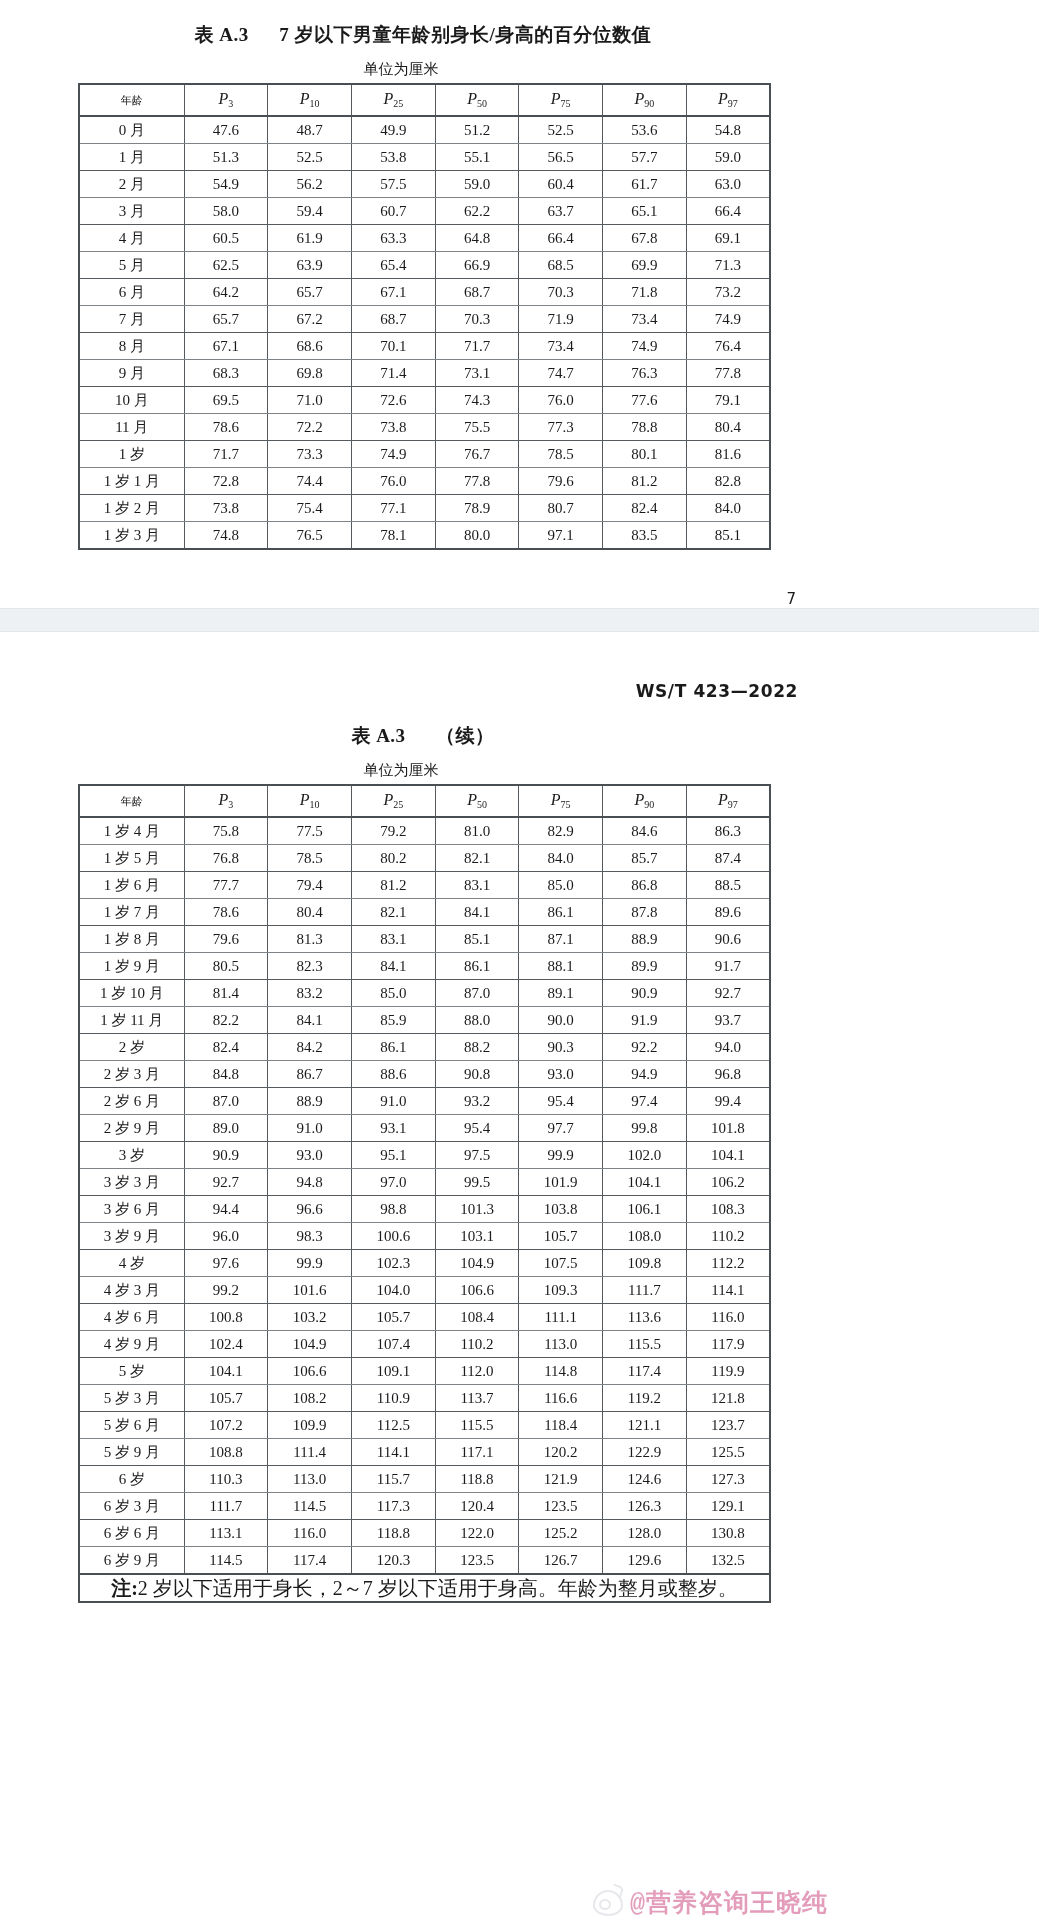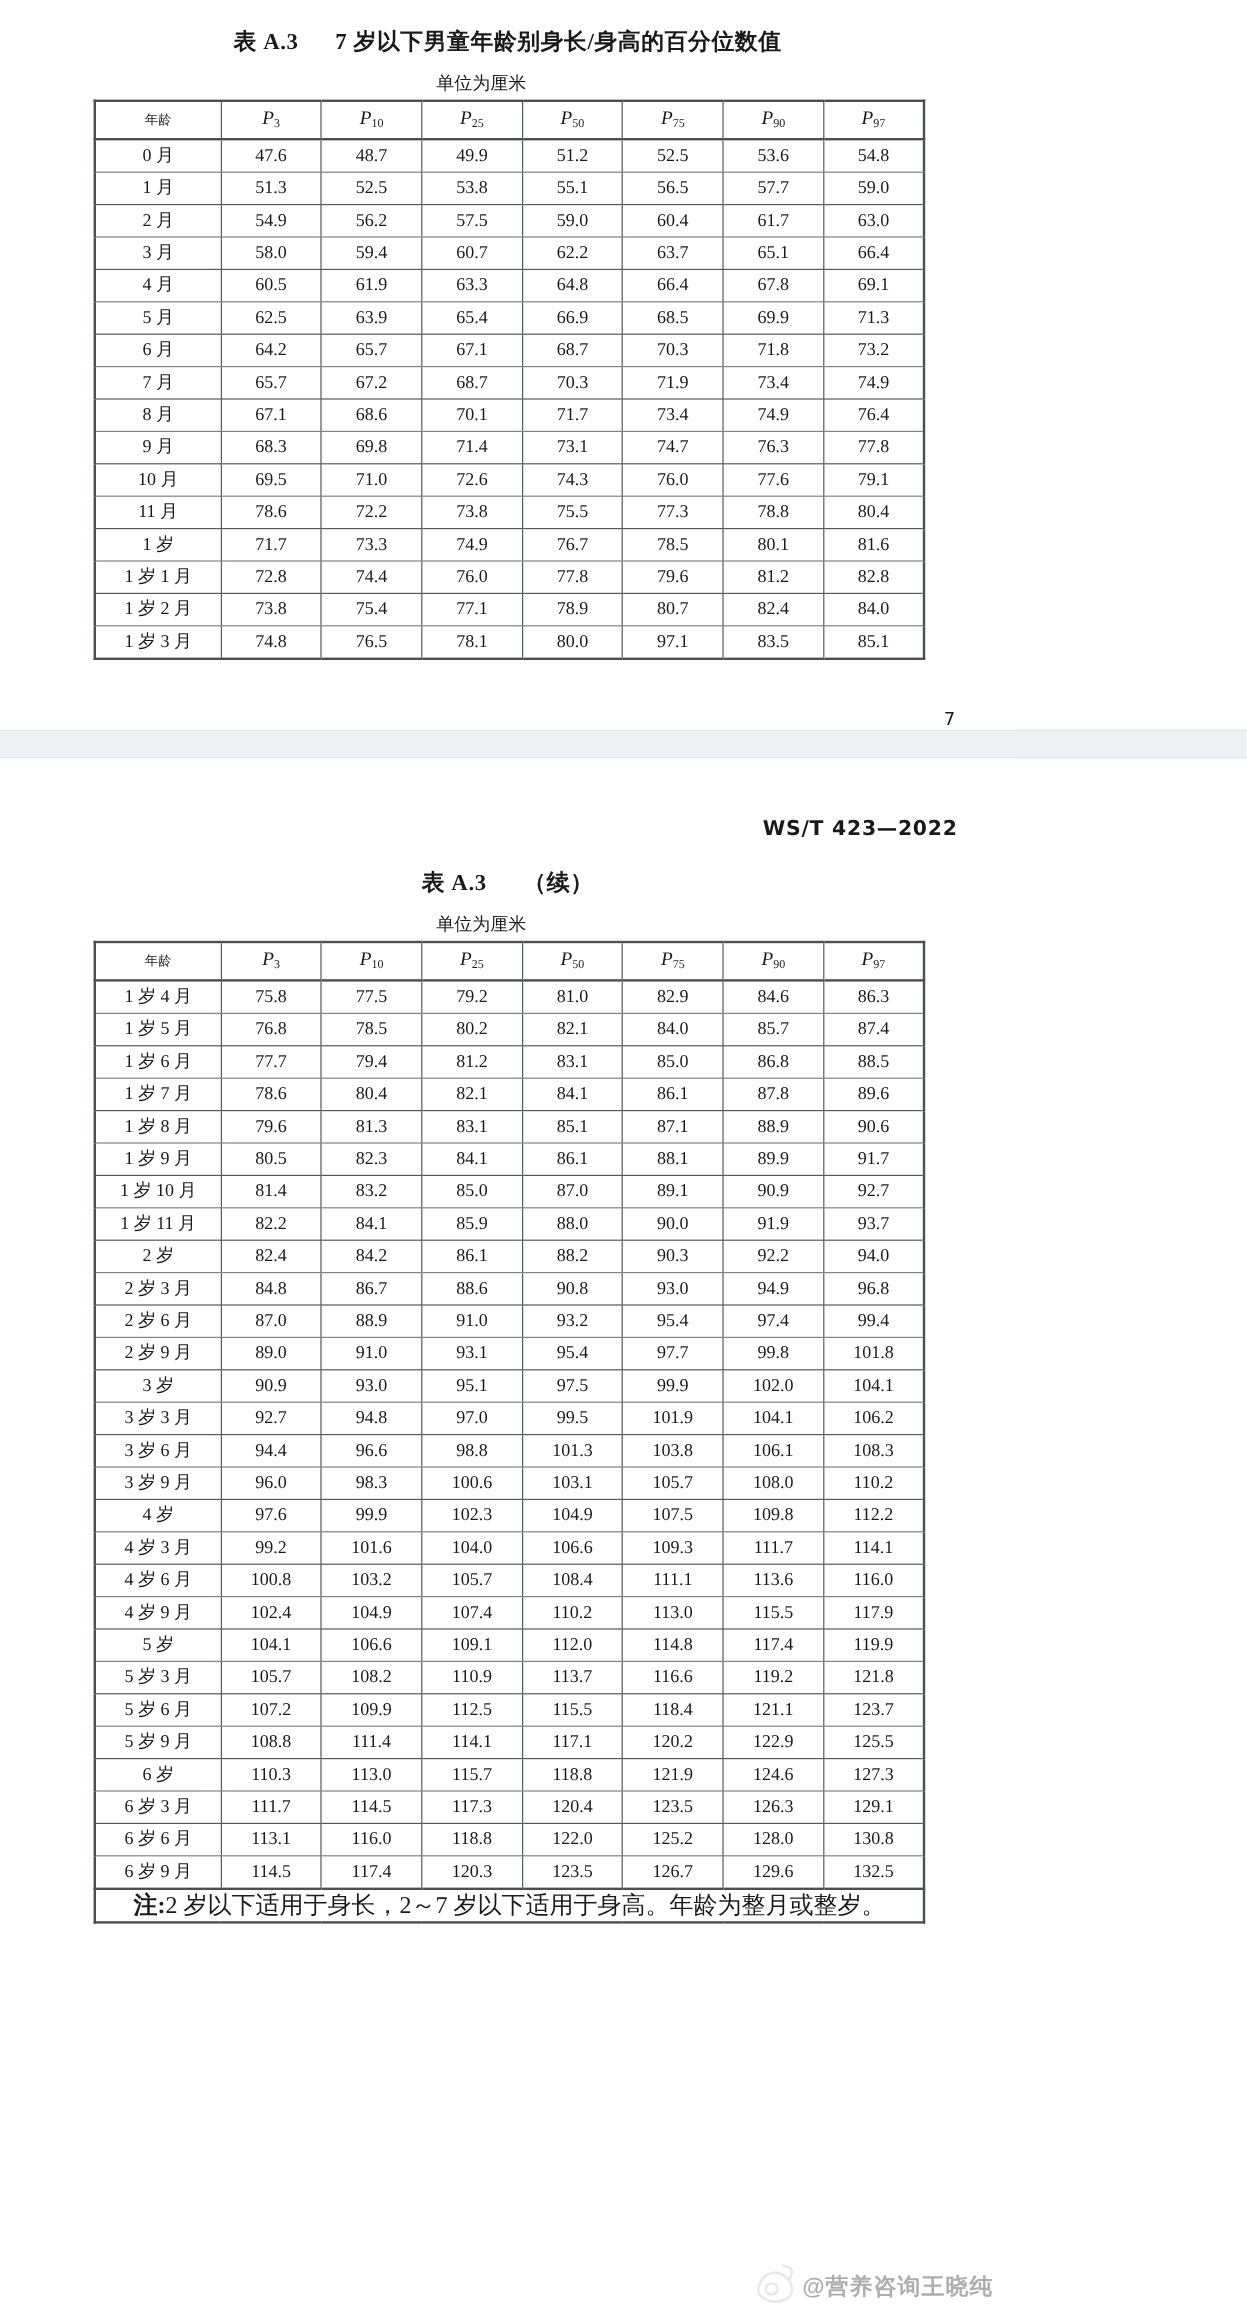--- a/index.html
+++ b/index.html
@@ -134,24 +134,24 @@
     position: absolute;
     right: 18px;
     bottom: 10px;
     display: flex;
     align-items: center;
     gap: 7px;
     opacity: 0.42;
     pointer-events: none;
   }
   .wm-text {
-    font-family: Liberation Sans, sans-serif;
-    font-size: 19px;
+    font-family: Liberation Mono, monospace;
+    font-size: 25px;
     font-weight: bold;
-    color: #404040;
+    color: #be185d;
     letter-spacing: 1px;
   }
   .wm-logo {
     width: 26px; height: 22px;
     border: 2.5px solid #c3c8cf;
     border-radius: 50% 50% 48% 52% / 60% 60% 40% 40%;
     position: relative;
   }
   .wm-logo::before {
     content: "";

